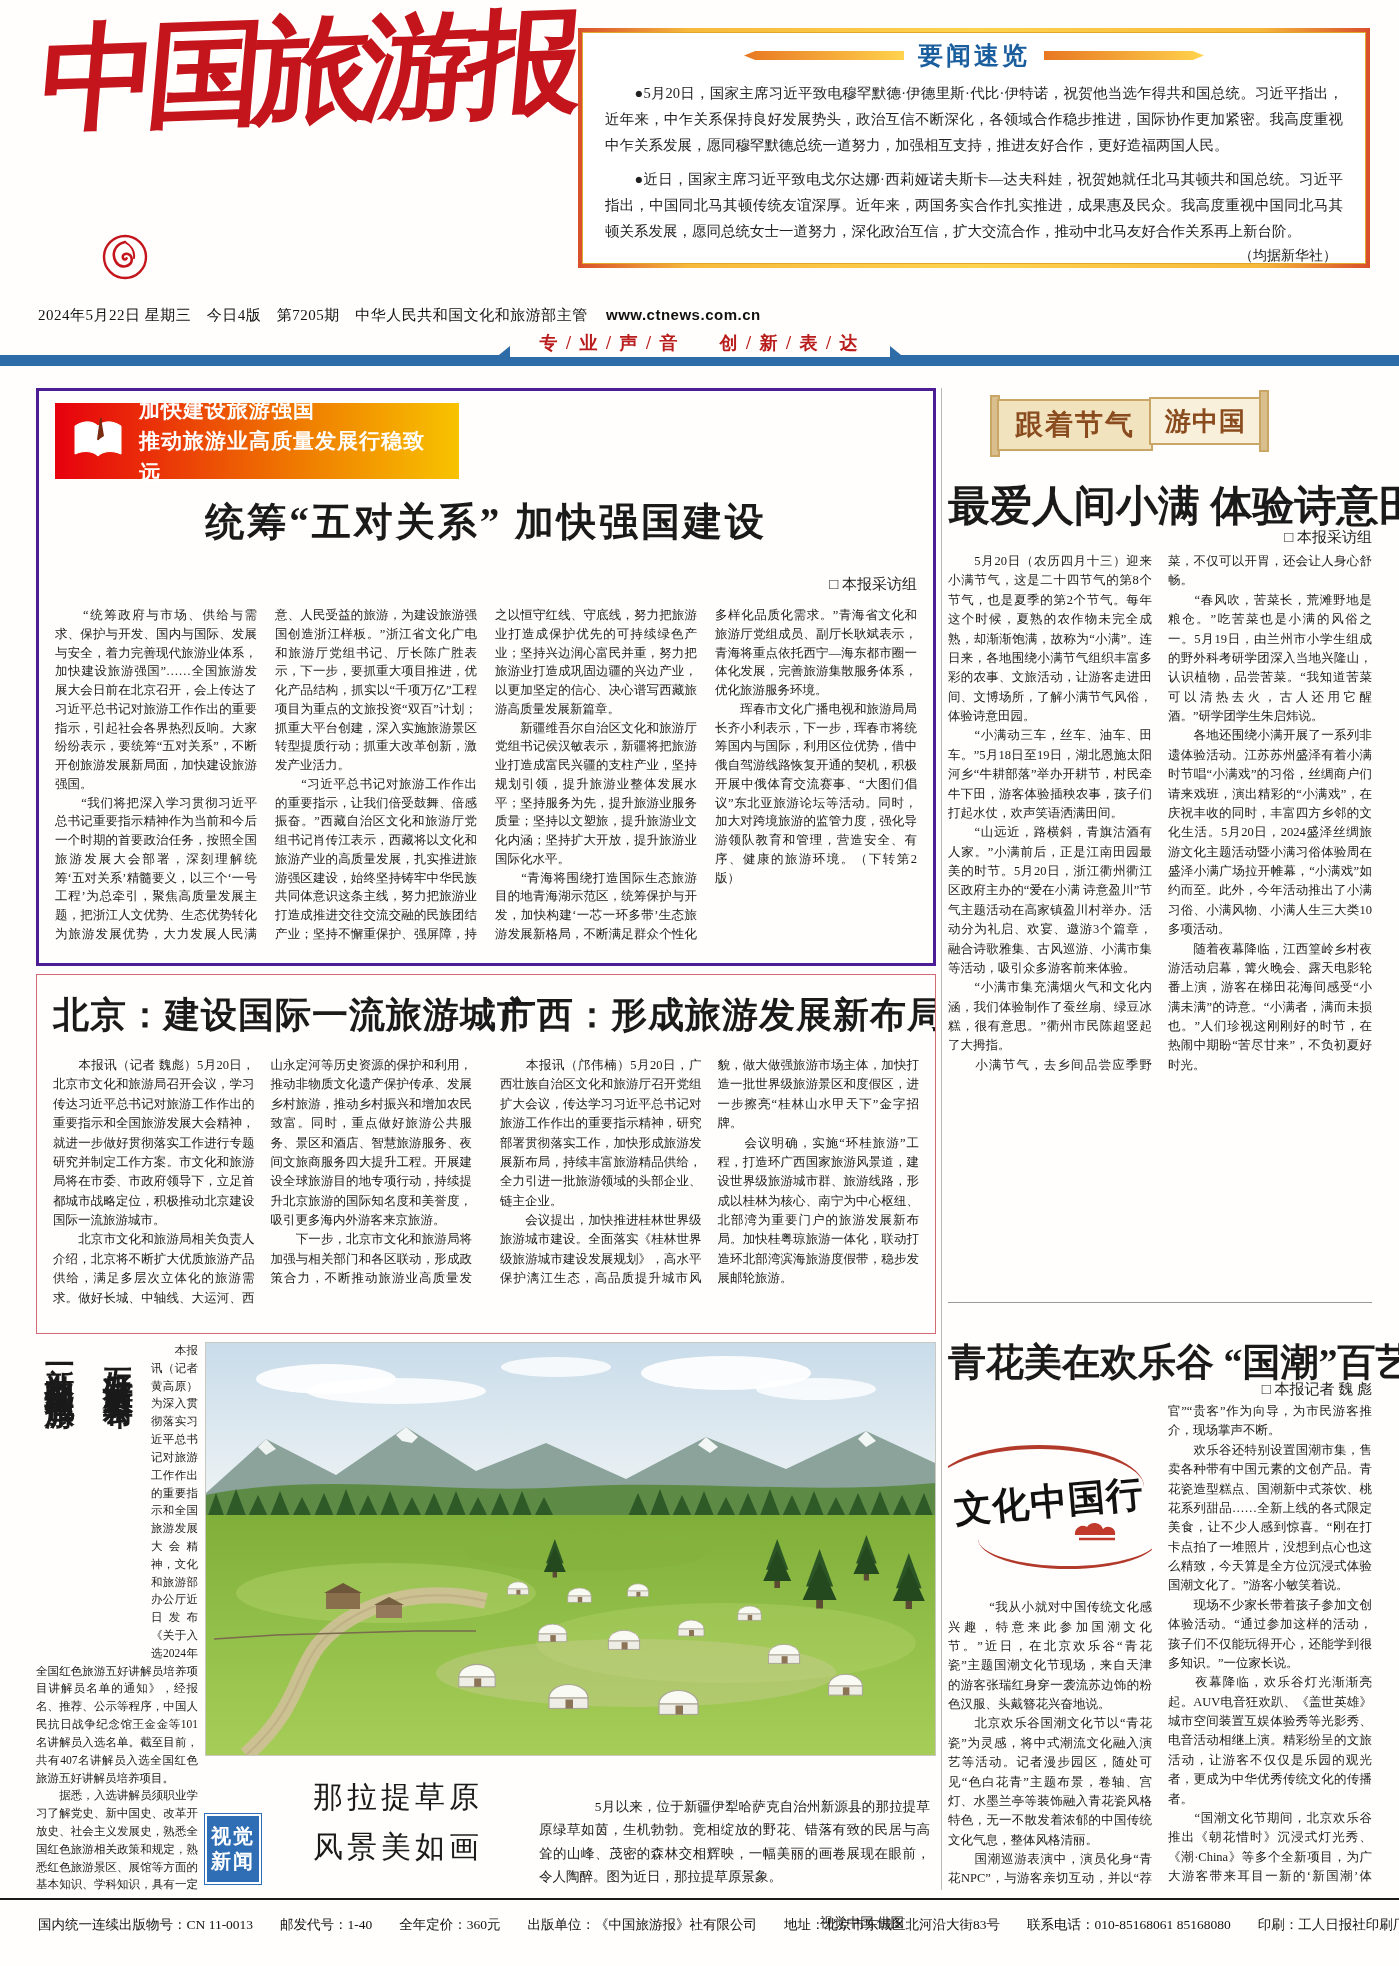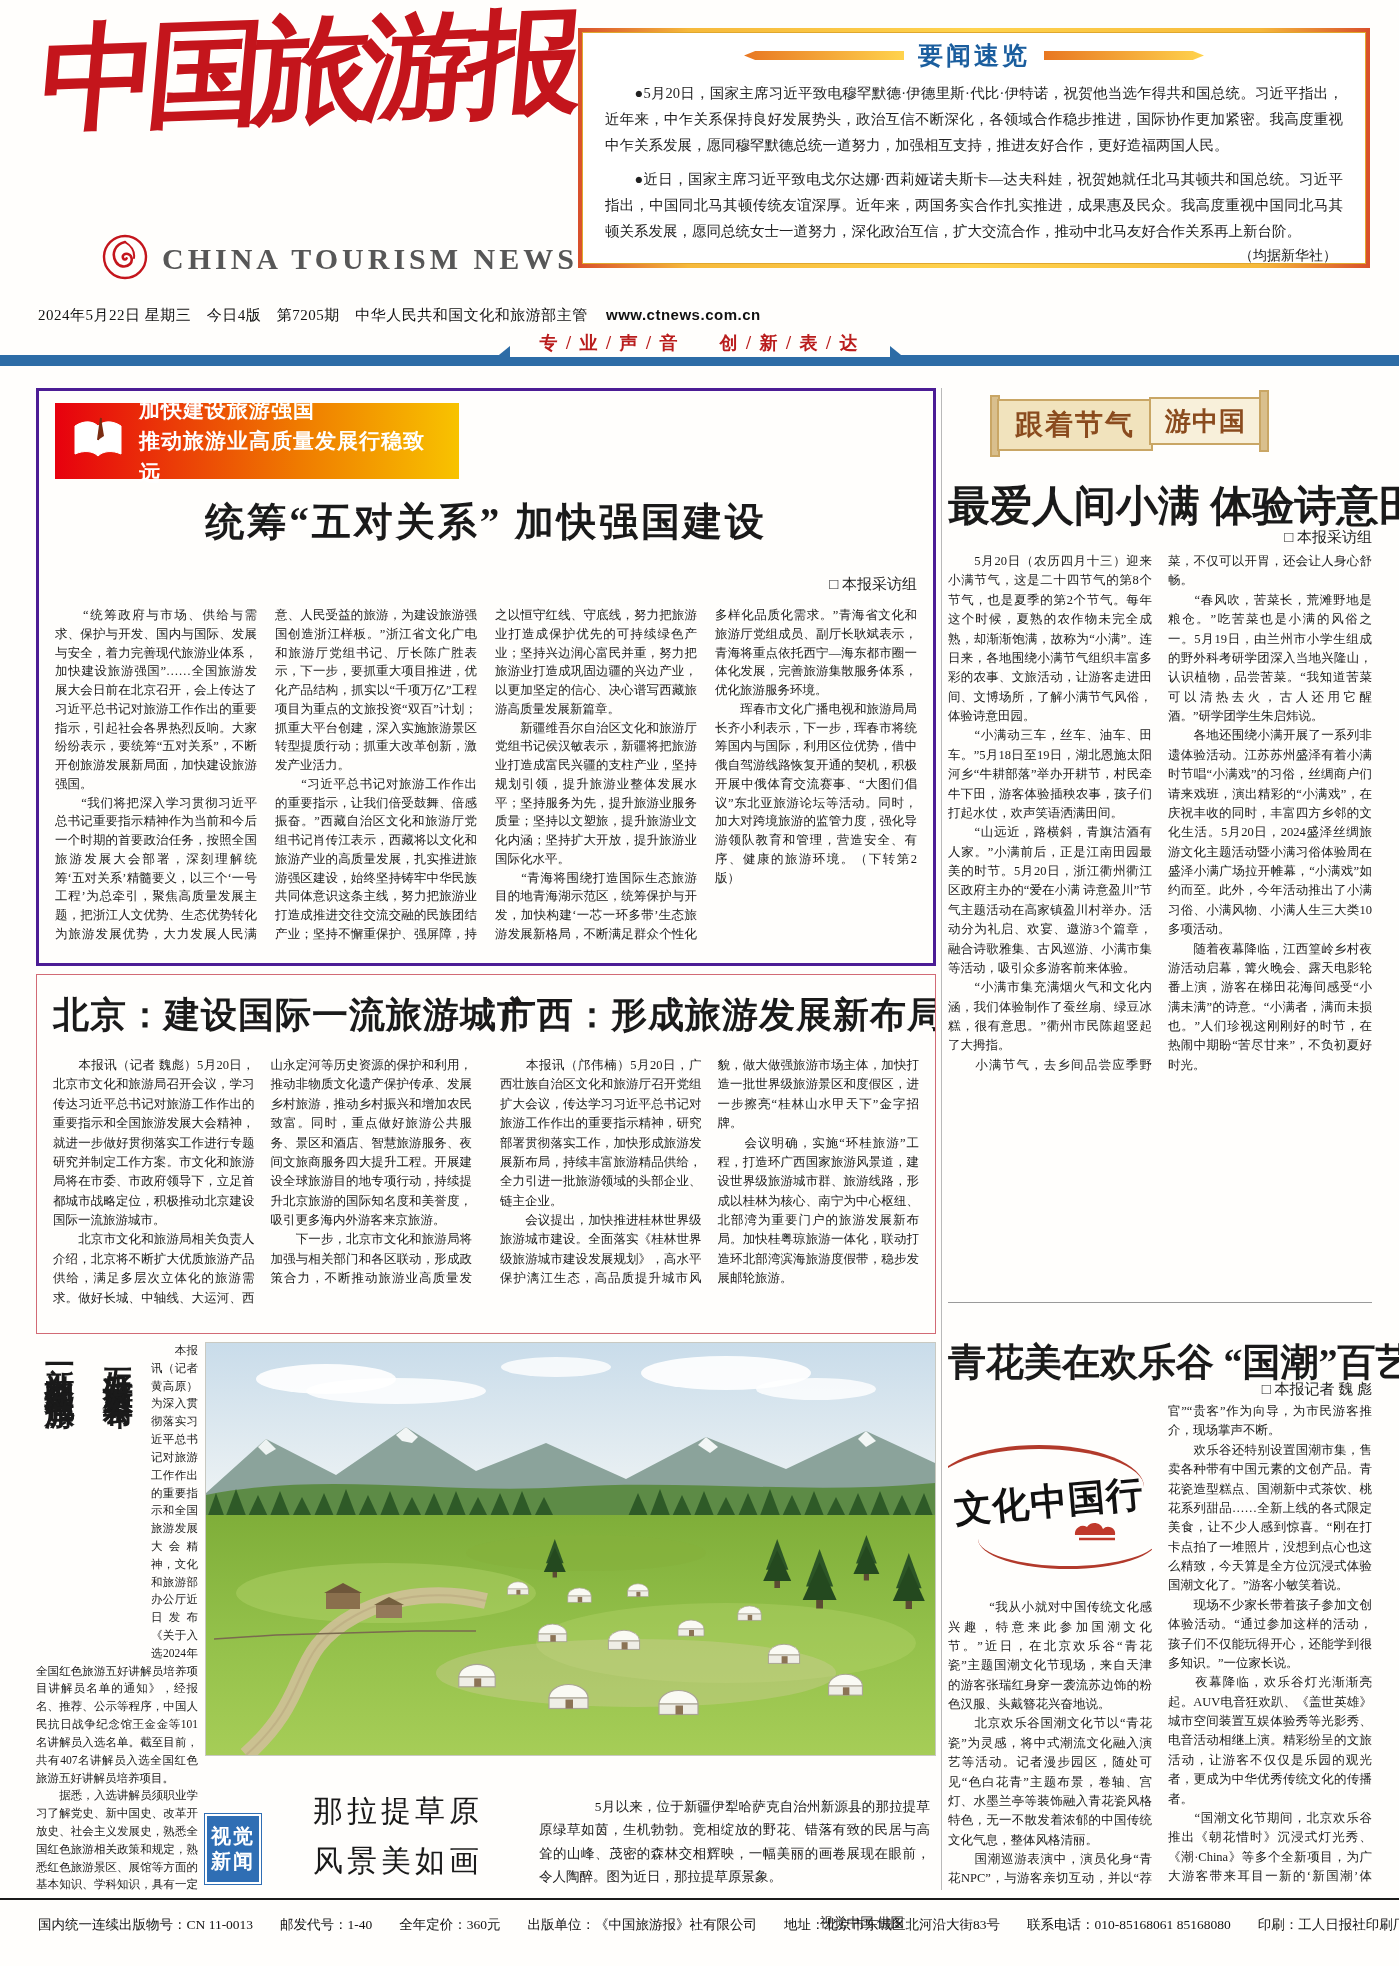--- a/index.html
+++ b/index.html
@@ -72,21 +72,21 @@
 
   
   .photo-block{position:absolute;left:205px;top:1342px;width:731px;height:550px;}
   .photo-frame{width:731px;height:414px;overflow:hidden;border:1px solid #c9c9c1;box-sizing:border-box;}
   .photo-caption-area{position:relative;height:134px;box-sizing:border-box;padding:16px 6px 6px 78px;
         display:flex;gap:26px;align-items:flex-start;}
   .vision-label{position:absolute;left:0;bottom:6px;width:52px;height:66px;background:#2f6eb4;color:#fff;
         font-weight:bold;font-size:20px;display:flex;flex-direction:column;align-items:center;justify-content:center;
         line-height:1.25;border:2px solid #fff;outline:1px solid #2f6eb4;font-family:"Liberation Sans",sans-serif;letter-spacing:2px;}
   .photo-title{width:230px;text-align:center;font-size:30px;letter-spacing:4px;line-height:1.65;
-        font-family:"Liberation Serif",serif;margin-top:14px;}
+        font-family:"Liberation Serif",serif;}
   .photo-caption{flex:1;font-size:13.5px;line-height:1.72;text-align:justify;white-space:pre-wrap;}
   .photo-credit{display:block;text-align:right;padding-right:26px;}
 
   
   .scroll-badge{position:absolute;left:990px;top:392px;display:flex;align-items:center;height:58px;}
   .scroll-piece{border:2px solid #c9a665;box-sizing:border-box;display:flex;align-items:center;
         font-weight:bold;color:#8a4b1e;font-family:"DejaVu Serif",serif;}
   .scroll-piece.first{background:#f1e3bd;font-size:28px;padding:6px 16px;height:52px;margin-top:8px;letter-spacing:2px;}
   .scroll-piece.second{background:#f8f0da;font-size:26px;padding:16px 14px;height:48px;margin-left:-4px;letter-spacing:1px;}
   .scroll-end{width:10px;height:62px;background:#d9bf8d;border:2px solid #c9a665;box-sizing:border-box;}
@@ -126,21 +126,20 @@
   <div class="masthead">
     <div class="masthead-title">中国旅游报</div>
     <div class="logo-row">
       <span>
         <svg width="46" height="46" viewBox="0 0 46 46">
           <circle cx="23" cy="23" r="21" fill="none" stroke="#c4151c" stroke-width="2.4"></circle>
           <path d="M23 8 C13 10 9 20 14 28 C17 33 24 34 28 30 C31 27 30 21 26 20 C23 19 20 21 21 24 C21.6 25.8 24 26 24.6 24.4" fill="none" stroke="#c4151c" stroke-width="2.6" stroke-linecap="round"></path>
           <path d="M23 8 C28 11 33 16 32 24" fill="none" stroke="#c4151c" stroke-width="2" stroke-linecap="round"></path>
         </svg>
       </span>
-      <span class="masthead-subtitle">CHINA TOURISM NEWS</span>
     </div>
   </div>
 
   <div class="brief">
     <div class="brief-inner">
       <div class="brief-head">
         <div class="ribbon left"></div>
         <div class="brief-title">要闻速览</div>
         <div class="ribbon right"></div>
       </div>

